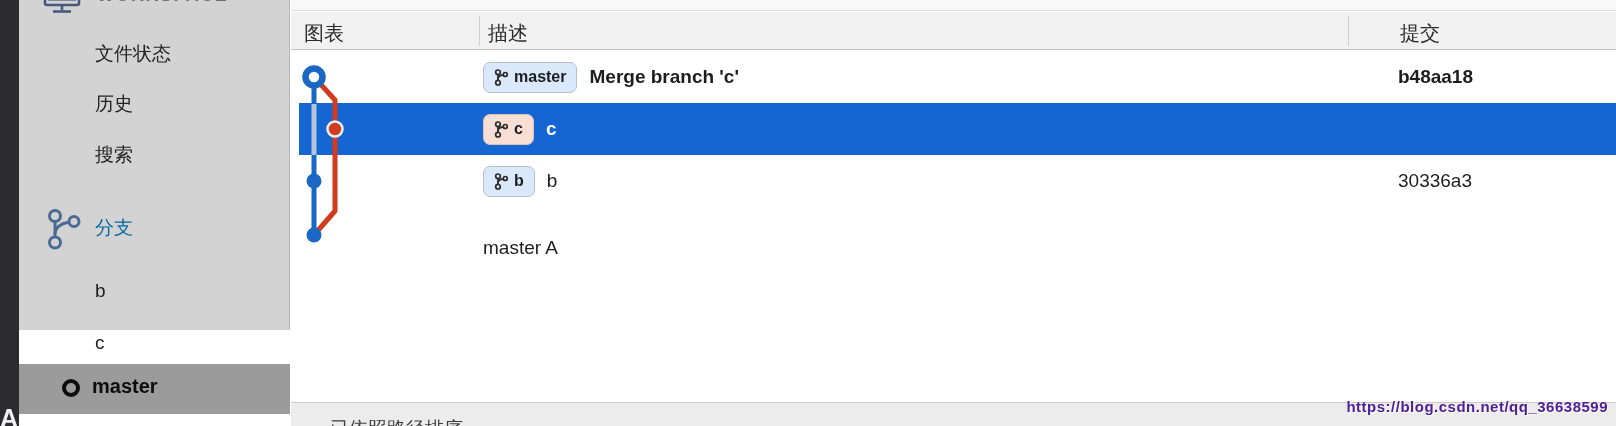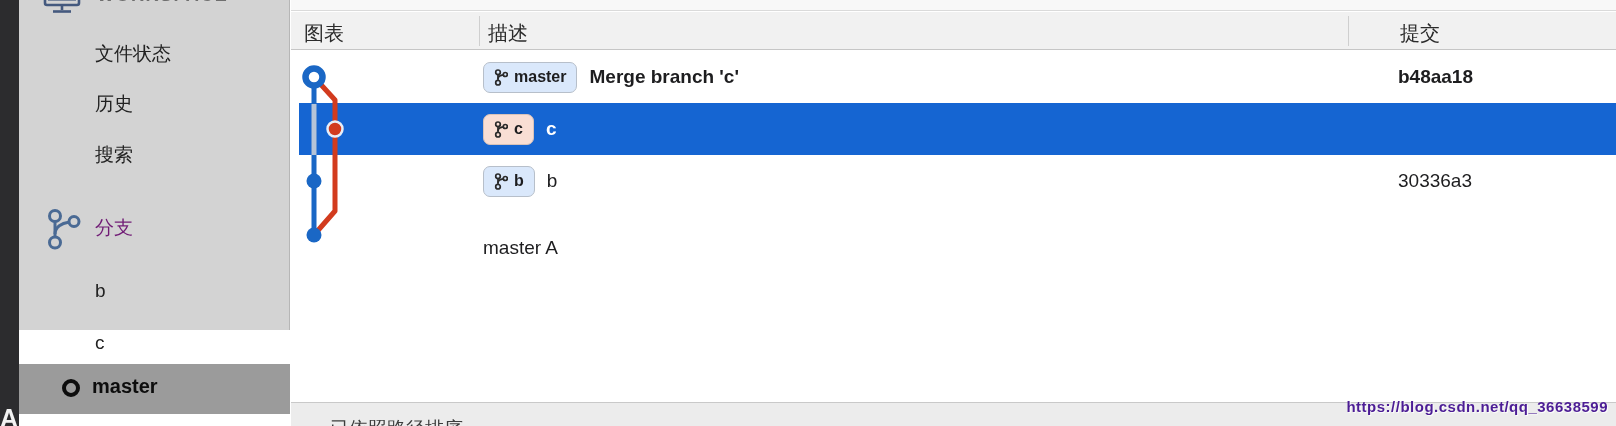--- a/index.html
+++ b/index.html
@@ -24,21 +24,21 @@
   .ws-label {
     position:absolute; left:78px; top:-15px;
     font-size:18px; font-weight:bold; letter-spacing:1.5px; color:#6f6f6f;
   }
   .side-item {
     position:absolute; left:76px; height:26px; line-height:26px;
     font-size:19px; color:#222222; cursor:default; white-space:nowrap;
   }
   .section-row { position:absolute; left:0; width:100%; height:44px; }
   .section-label {
-    position:absolute; left:76px; top:9px; font-size:19px; color:#701a75;
+    position:absolute; left:76px; top:9px; font-size:19px; color:#0369a1;
   }
   .branch-glyph-big { position:absolute; left:26px; top:2px; }
   .side-selected {
     position:absolute; left:0; top:364px; width:271px; height:50px;
     background:#9b9b9b;
   }
   .current-branch-ring { position:absolute; left:41px; top:13px; }
   .side-selected-label {
     position:absolute; left:73px; top:11px;
     font-size:20px; font-weight:bold; color:#0d0d0d;

